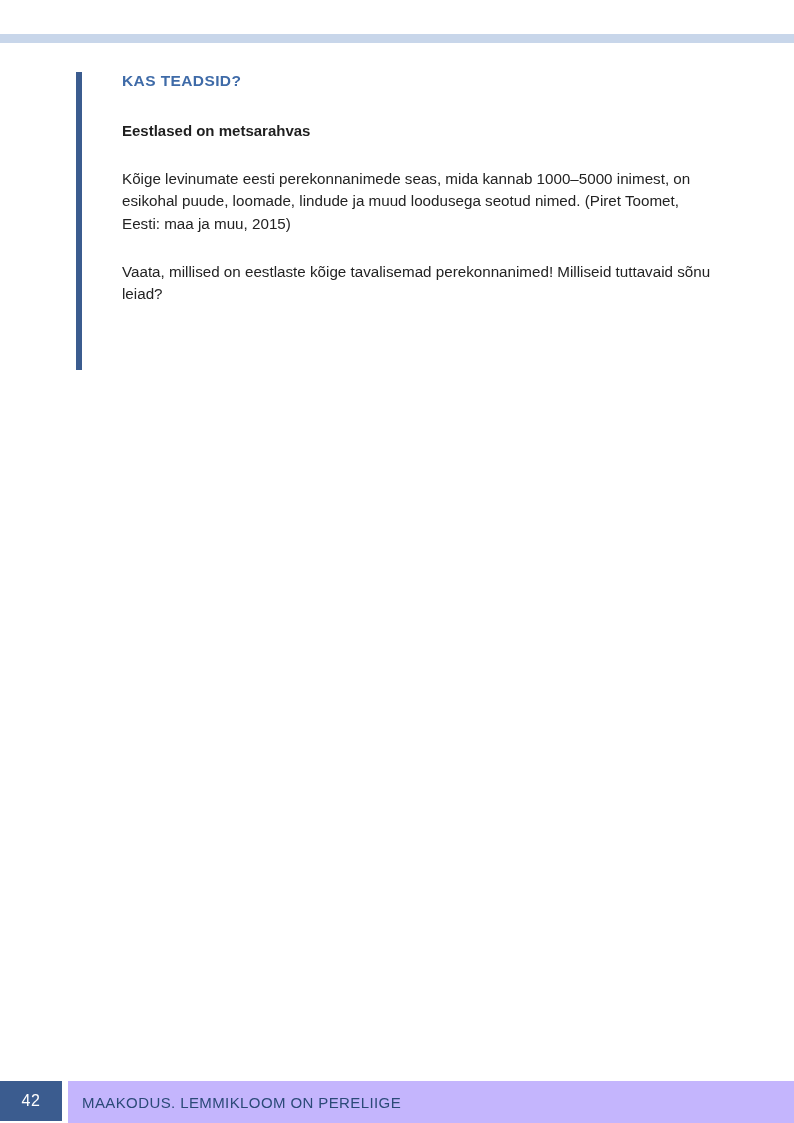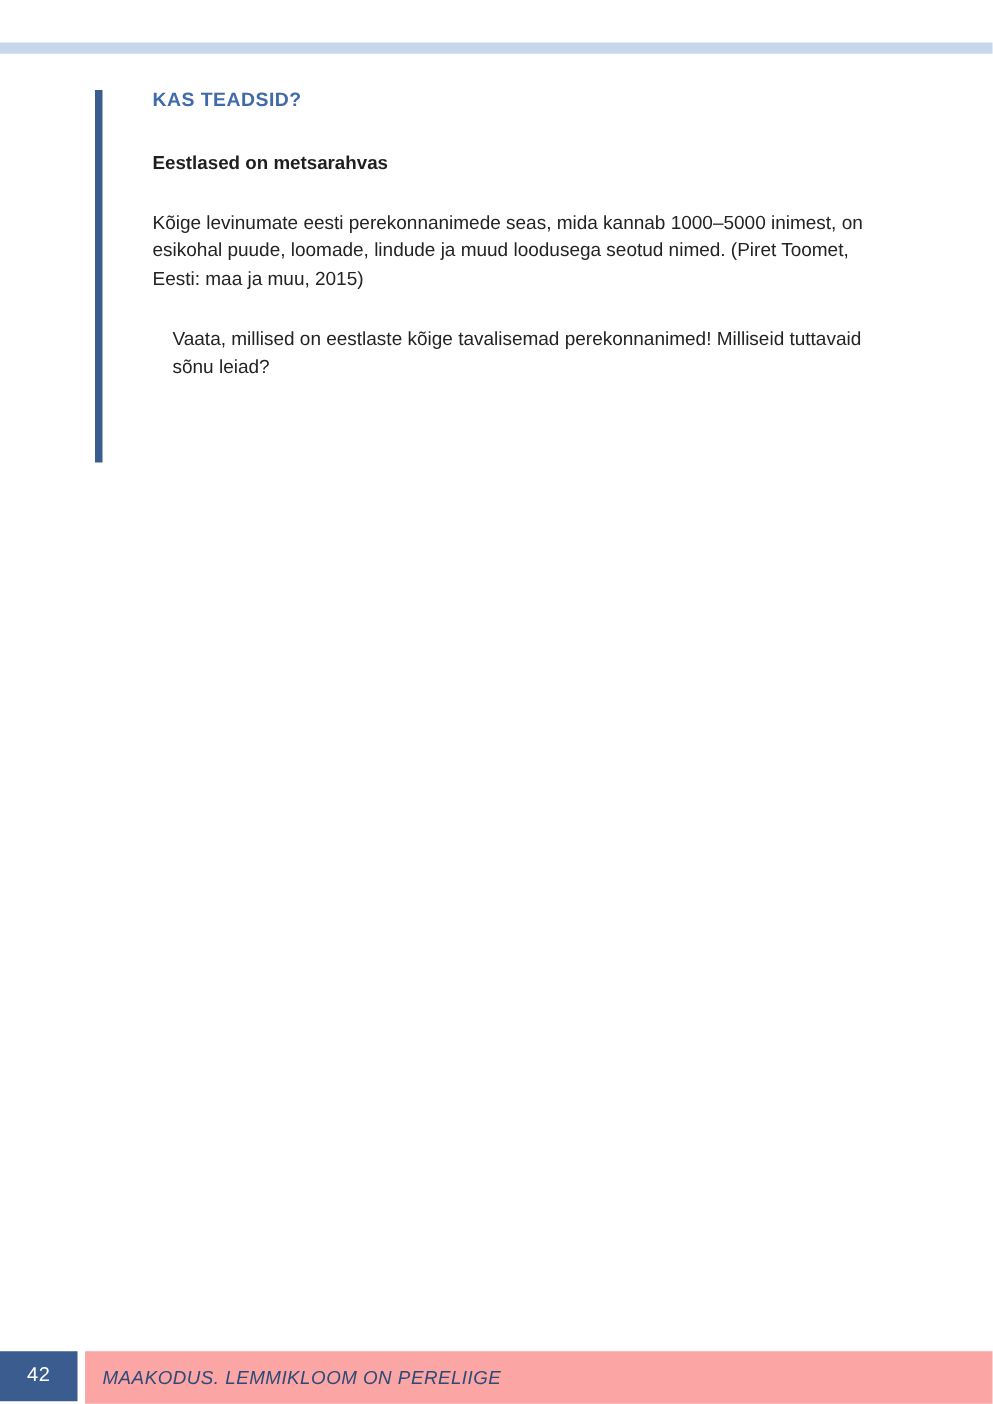--- a/index.html
+++ b/index.html
@@ -72,21 +72,20 @@
   .callout-para {
     color: #232323;
     font-size: 15.2px;
     line-height: 1.47;
     margin: 0 0 26px 0;
     max-width: 608px;
   }
 
   .callout-para.second {
     margin-bottom: 28px;
-    margin-left: 16px;
   }
 
   .callout-link {
     color: #232323;
     font-size: 12.6px;
     font-style: italic;
     line-height: 1.5;
     margin: 0;
     max-width: 612px;
     word-break: break-word;
@@ -113,29 +112,28 @@
     align-items: center;
     justify-content: center;
     letter-spacing: 0.5px;
   }
   .footer-right {
     position: absolute;
     left: 68px;
     top: 0;
     width: 726px;
     height: 42px;
-    background: #fca5a5;
+    background: #c4b5fd;
     color: #2b4a78;
     font-size: 15px;
     display: flex;
     align-items: center;
     padding-left: 14px;
     box-sizing: border-box;
     letter-spacing: 0.4px;
-    font-style: italic;
   }
 </style>
 </head>
 <body>
 
 <div class="page">
 
   <div class="top-band"></div>
 
   <div class="callout">

